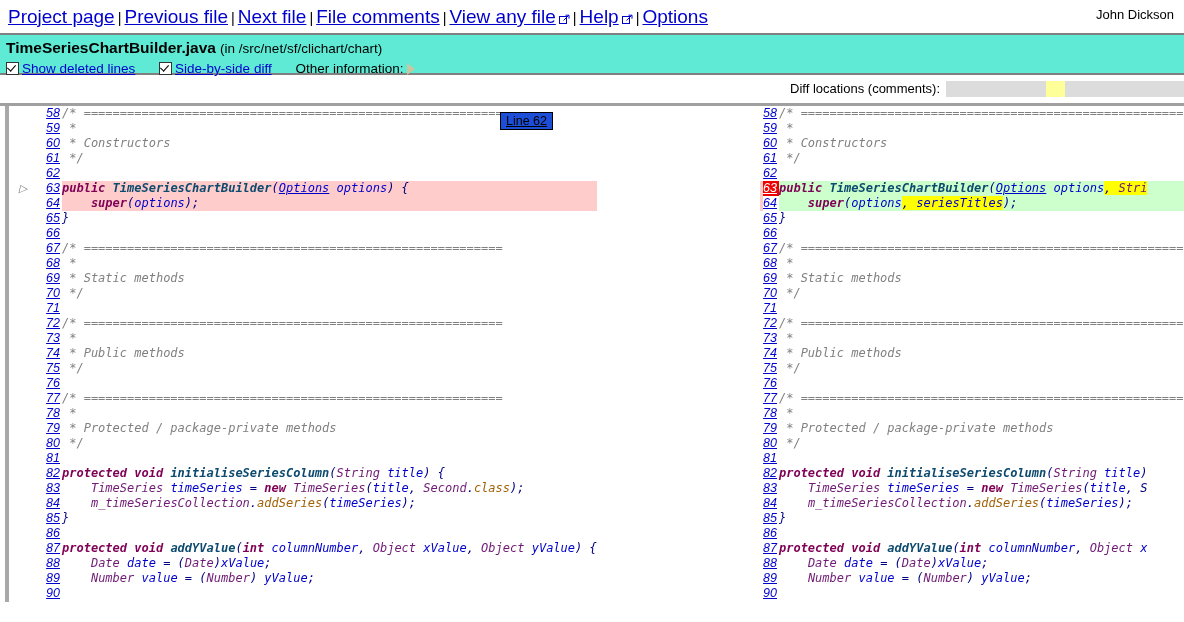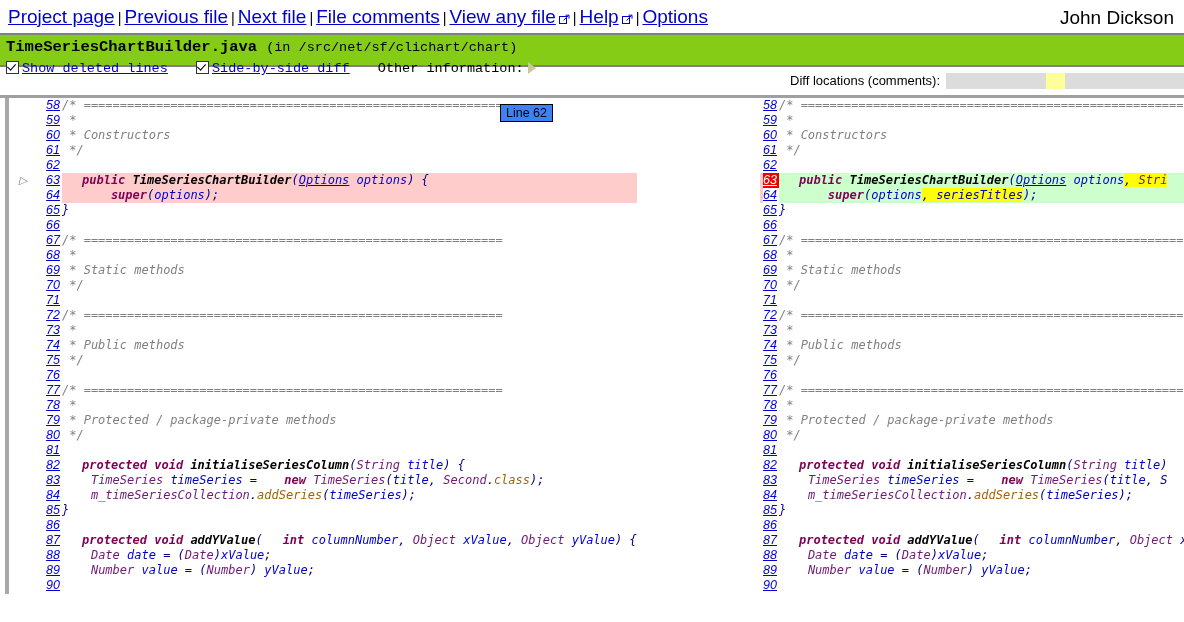--- a/index.html
+++ b/index.html
@@ -27,37 +27,36 @@
     display: inline-block;
     width: 11px; height: 11px;
     position: relative;
     top: 2px;
     margin-left: 3px;
   }
   #username {
     position: absolute;
     right: 10px;
     top: 7px;
-    font-size: 19px;
+    font-size: 13px;
     color: #000;
   }
   #rule {
     height: 2px;
     background: #808080;
     margin: 3px 0 0 0;
   }
 
   
   #filehdr {
-    background: #84cc16;
+    background: #5eead4;
     border-bottom: 2px solid #808080;
     padding: 4px 6px 4px 6px;
     box-sizing: border-box;
-    height: 32px;
-    font-family: Liberation Mono, monospace;
+    height: 40px;
   }
   #filetitle { font-size: 15px; color: #000; line-height: 17px; }
   #filetitle .fname { font-weight: bold; font-size: 15.5px; }
   #filetitle .fpath { font-weight: normal; font-size: 13.5px; }
   #fileopts {
     margin-top: 3px;
     font-size: 13.5px;
     line-height: 15px;
     white-space: nowrap;
   }
@@ -171,42 +170,43 @@
   .marker {
     display: block;
     height: 15px;
     line-height: 15px;
     font-size: 11px;
     text-align: center;
     color: #777;
   }
   .marker.delmark { background: #ffcccc; }
 
-  .kw   { color: #7f0055; font-weight: bold; padding-left: 20px; }
-  .fn   { color: #000000; font-weight: bold; }
+  .kw   { color: #7f0055; font-weight: bold; }
+  .fn   { color: #0c4a6e; font-weight: bold; }
   .typ  { color: #701a75; }
   .id   { color: #0000cc; }
   .mem  { color: #a16207; }
   .cmt  { color: #808080; }
   .pun  { color: #000080; }
   .lnk  { color: #0000cc; text-decoration: underline; cursor: pointer; }
   .hl   { background: #ffff00; }
 
   
   #tooltip {
     position: absolute;
     left: 500px; top: 6px;
-    background: #3b82f6;
+    background: #1d4ed8;
     border: 1px solid #000;
     font-size: 12.5px;
     font-family: "Liberation Sans", sans-serif;
     padding: 1px 5px;
     color: #000;
     white-space: nowrap;
     z-index: 30;
+    text-decoration: underline;
   }
 </style>
 </head>
 <body>
 
 <div id="topbar">
   <span id="navlinks"><a href="#">Project page</a><span class="sep">|</span><a href="#">Previous file</a><span class="sep">|</span><a href="#">Next file</a><span class="sep">|</span><a href="#">File comments</a><span class="sep">|</span><a href="#">View any file</a><span class="extlink"><svg width="11" height="11" viewBox="0 0 11 11">
           <rect x="0.5" y="2.5" width="7" height="7" fill="#fff" stroke="#0000cc"></rect>
           <path d="M4.5 6.5 L9.5 1.5" stroke="#0000cc" fill="none"></path>
           <path d="M6.5 1.2 L10 1.2 L10 4.7" stroke="#0000cc" fill="none"></path>

